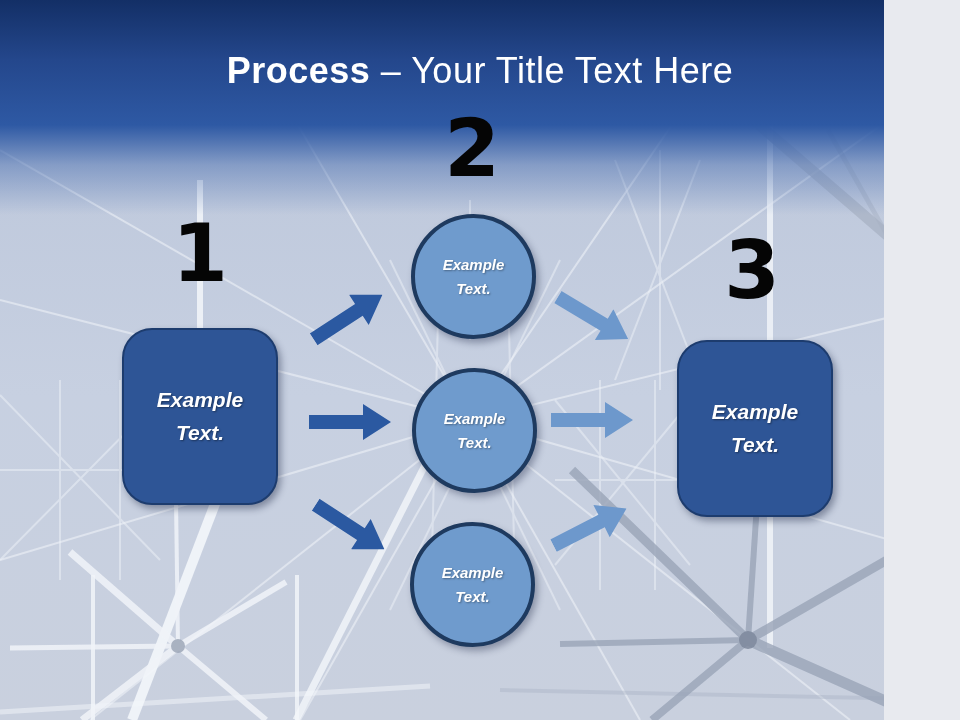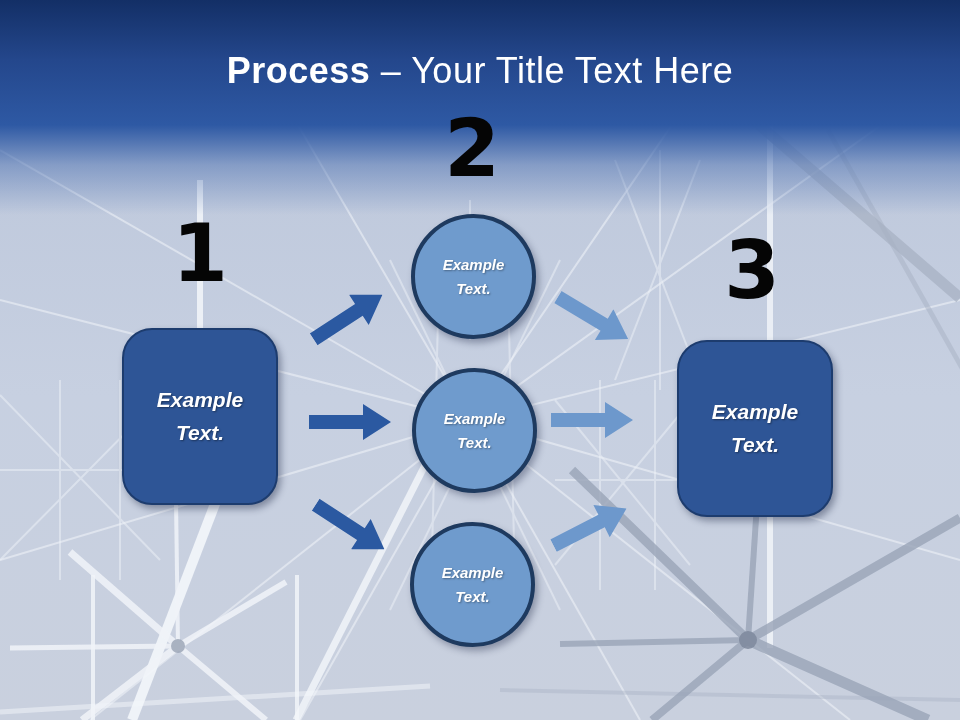--- a/index.html
+++ b/index.html
@@ -1,17 +1,17 @@
 <!DOCTYPE html>
 <html><head>
 <meta charset="utf-8">
 <style>
   html,body{margin:0;padding:0;background:#e8eaef;}
   .slide{
-    position:relative;width:960px;height:720px;overflow:hidden;
+    position:relative;width:884px;height:720px;overflow:hidden;
     font-family:"Liberation Sans",sans-serif;background:#5eead4;
   }
   .bg{position:absolute;top:0;left:0;width:960px;height:720px;}
   
   .header-band{
     position:absolute;top:0;left:0;width:960px;height:215px;
     background:linear-gradient(to bottom,
       #132f66 0px,#24478c 60px,#2e59a4 125px,
       rgba(86,120,180,0.55) 165px,rgba(160,180,214,0) 215px);
   }

